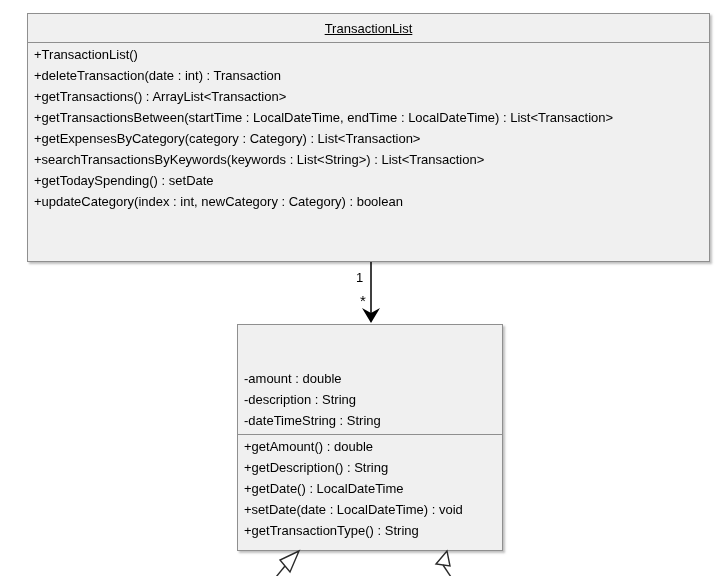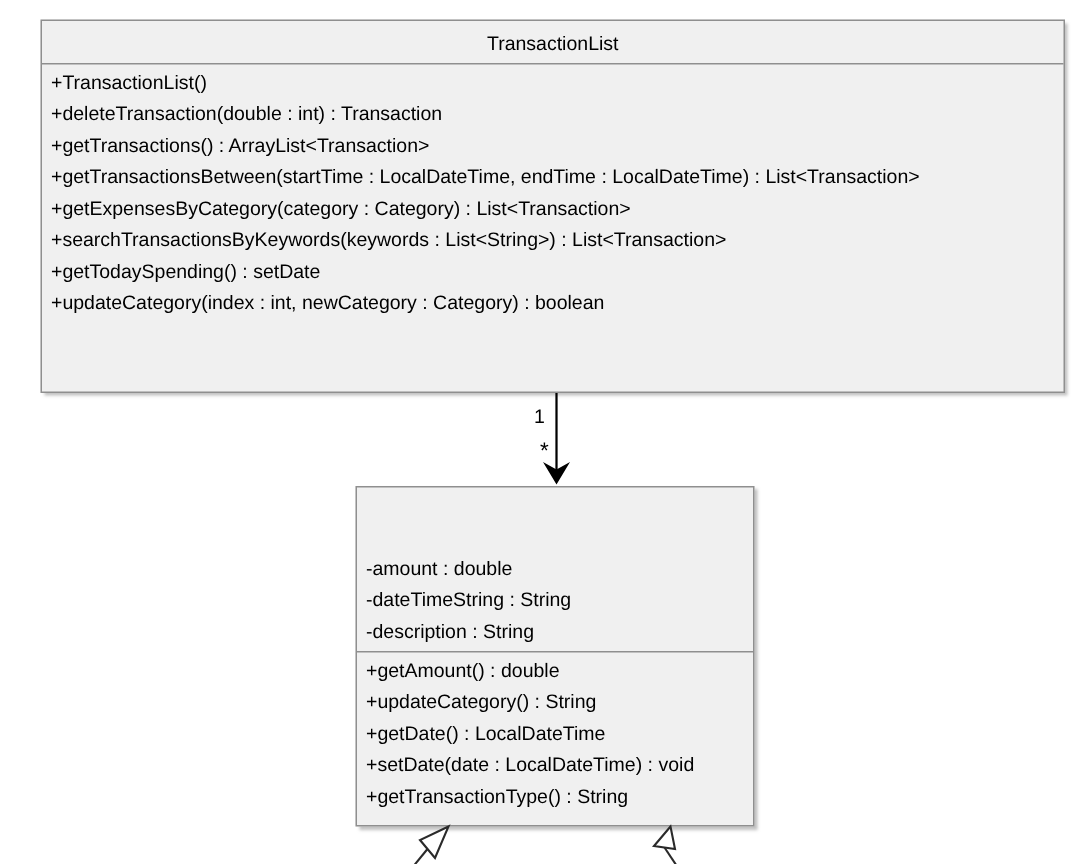--- a/index.html
+++ b/index.html
@@ -11,21 +11,21 @@
     position:absolute;background:#f0f0f0;border:1px solid #8f8f8f;
     box-shadow:2px 2px 2px rgba(130,130,130,.5);
     box-sizing:border-box;font-size:13px;display:flex;flex-direction:column;
   }
   #class-transaction-list{left:27px;top:13px;width:683px;height:249px;}
   #class-transaction{left:237px;top:324px;width:266px;height:227px;}
   .class-title{
     border-bottom:1px solid #8f8f8f;display:flex;flex-direction:column;
     align-items:center;justify-content:center;box-sizing:border-box;flex:0 0 auto;
   }
-  #class-transaction-list .class-title{height:29px;}
+  #class-transaction-list .class-title{height:29px;text-decoration:underline;}
   #class-transaction .class-title{height:50px;line-height:19px;}
   .class-attrs{
     border-bottom:1px solid #8f8f8f;box-sizing:border-box;
     padding:1px 6px 0 6px;flex:0 0 auto;
   }
   #class-transaction-list .class-attrs{height:29px;padding-top:3px;}
   #class-transaction .class-attrs{height:70px;padding-top:3px;margin-top:40px;}
   .class-methods{box-sizing:border-box;padding:1px 6px 0 6px;flex:1 1 auto;}
   .member-line{line-height:21px;white-space:nowrap;overflow:hidden;}
   .edge-layer{position:absolute;left:0;top:0;width:724px;height:576px;pointer-events:none;}
@@ -37,39 +37,39 @@
 <body>
 
 <div class="canvas">
 
   <div class="uml-class" id="class-transaction-list">
     <div class="class-title">
       <div>TransactionList</div>
     </div>
     <div class="class-methods">
         <div class="member-line">+TransactionList()</div>
-        <div class="member-line">+deleteTransaction(double : int) : Transaction</div>
+        <div class="member-line">+deleteTransaction(date : int) : Transaction</div>
         <div class="member-line">+getTransactions() : ArrayList&lt;Transaction&gt;</div>
         <div class="member-line">+getTransactionsBetween(startTime : LocalDateTime, endTime : LocalDateTime) : List&lt;Transaction&gt;</div>
         <div class="member-line">+getExpensesByCategory(category : Category) : List&lt;Transaction&gt;</div>
         <div class="member-line">+searchTransactionsByKeywords(keywords : List&lt;String&gt;) : List&lt;Transaction&gt;</div>
         <div class="member-line">+getTodaySpending() : setDate</div>
         <div class="member-line">+updateCategory(index : int, newCategory : Category) : boolean</div>
       </div>
   </div>
 
   <div class="uml-class" id="class-transaction">
     <div class="class-attrs">
         <div class="member-line">-amount : double</div>
+        <div class="member-line">-description : String</div>
         <div class="member-line">-dateTimeString : String</div>
-        <div class="member-line">-description : String</div>
       </div>
     <div class="class-methods">
         <div class="member-line">+getAmount() : double</div>
-        <div class="member-line">+updateCategory() : String</div>
+        <div class="member-line">+getDescription() : String</div>
         <div class="member-line">+getDate() : LocalDateTime</div>
         <div class="member-line">+setDate(date : LocalDateTime) : void</div>
         <div class="member-line">+getTransactionType() : String</div>
       </div>
   </div>
 
   <svg class="edge-layer" viewBox="0 0 724 576" xmlns="http://www.w3.org/2000/svg">
 
     <g>
       <line x1="371" y1="262" x2="371" y2="318" stroke="#000" stroke-width="1.5"></line>

